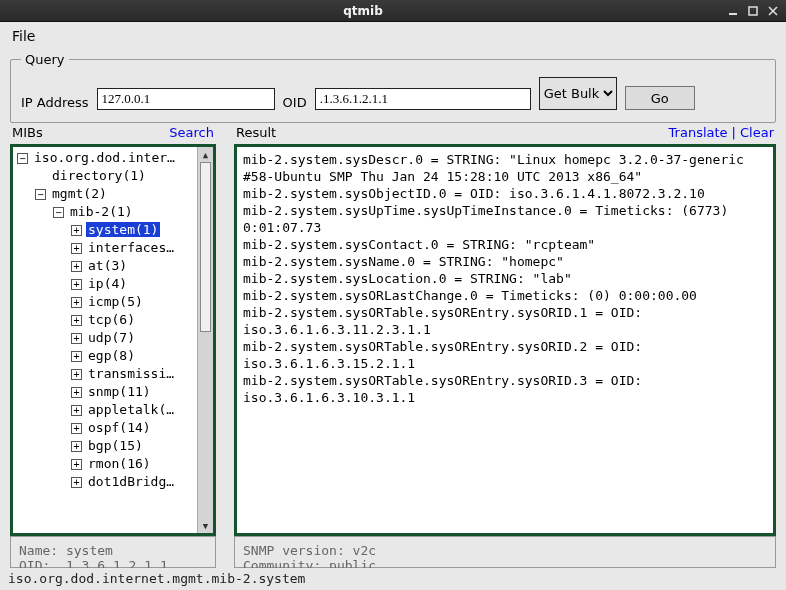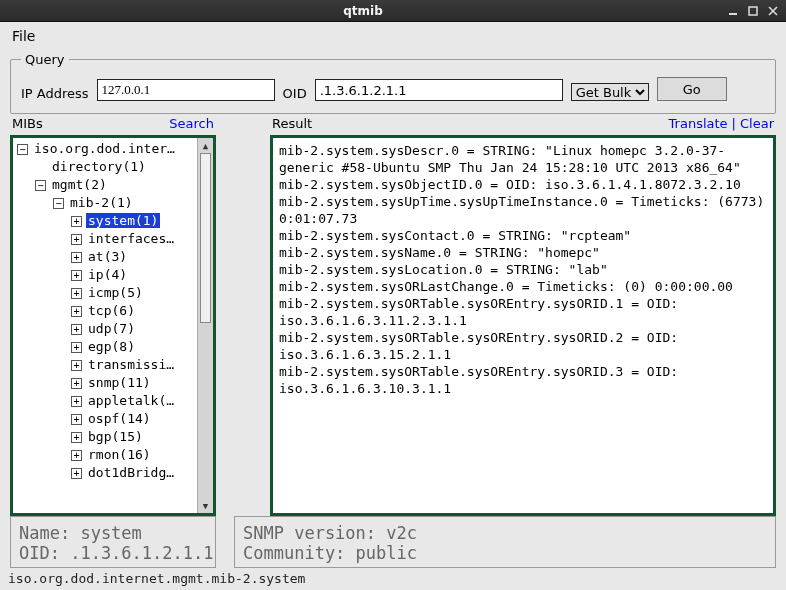--- a/index.html
+++ b/index.html
@@ -53,44 +53,44 @@
 .lbl { white-space:nowrap; }
 .txt {
   flex:1;
   height:22px;
   border:1px solid #222;
   background:#fff;
   padding:0 4px;
   font: inherit;
 }
 .ipbox { width:178px; flex:none;font-family:Liberation Serif, serif; }
-.oidbox { width:248px; flex:none; }
+.oidbox { width:216px; flex:none;font-family:Liberation Serif, serif; }
 select.combo {
-  height:18px;
+  height:33px;
   border:1px solid #222;
   background:#e2e2e2;
   font:inherit;
 }
 button.go {
   height:24px;
   width:70px;
   border:1px solid #737373;
   background:#dcdcdc;
   font:inherit;
   cursor:pointer;
 }
 
 .panes {
   display:flex;
   gap:18px;
   flex:1;
   min-height:0;
 }
 .leftcol { width:206px; display:flex; flex-direction:column; min-height:0; }
-.rightcol { flex:1; display:flex; flex-direction:column; min-height:0;margin-left:36px; }
+.rightcol { flex:1; display:flex; flex-direction:column; min-height:0; }
 
 .panehdr {
   display:flex;
   align-items:baseline;
   padding: 2px 2px 4px 2px;
 }
 .panehdr .title { font-size:13px; }
 .panehdr .spacer { flex:1; }
 .panehdr .lnk { color:#0000ee; cursor:pointer; }
 .panehdr .sep { color:#0000ee; padding:0 4px; }
@@ -156,24 +156,24 @@
 
 .infobar {
   display:flex;
   gap:18px;
 }
 .infobox {
   border:1px solid #999;
   background:#e8e8e8;
   padding:6px 8px;
   font-family:"DejaVu Sans Mono",monospace;
-  font-size:17px;
+  font-size:13px;
   color:#666;
   white-space:pre;
-  height:52px;
+  height:32px;
 }
 .infobox.left { width:206px; }
 .infobox.right { flex:1; }
 
 .statusbar {
   height:22px;
   padding:3px 8px;
   font-family:"DejaVu Sans Mono",monospace;
   font-size:13px;
   color:#222;

